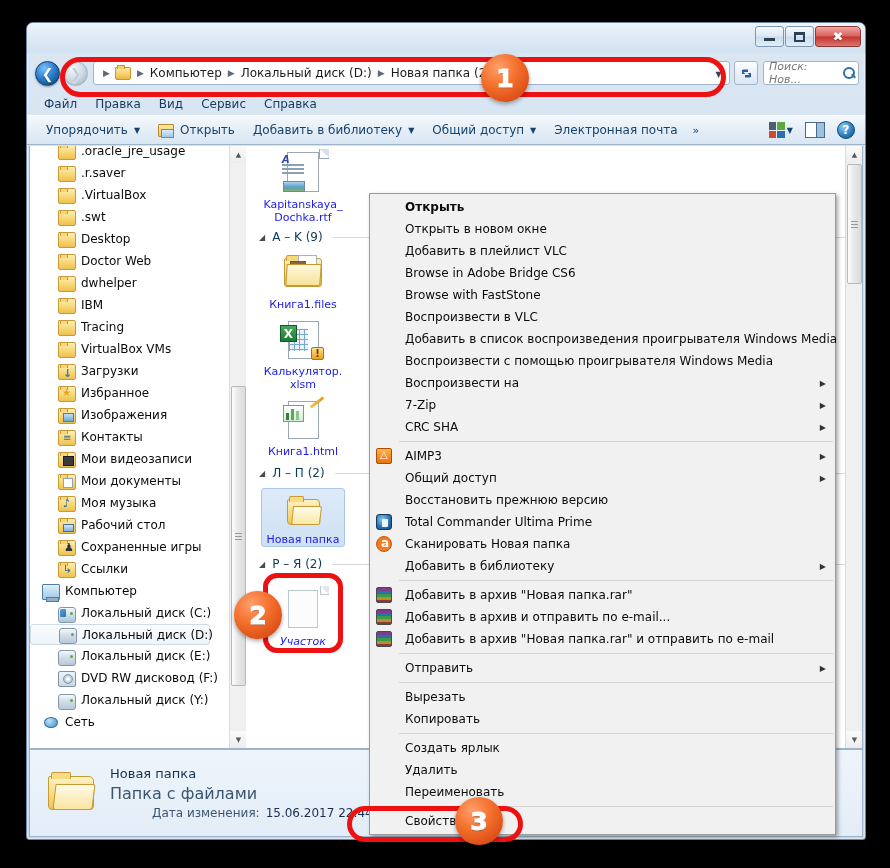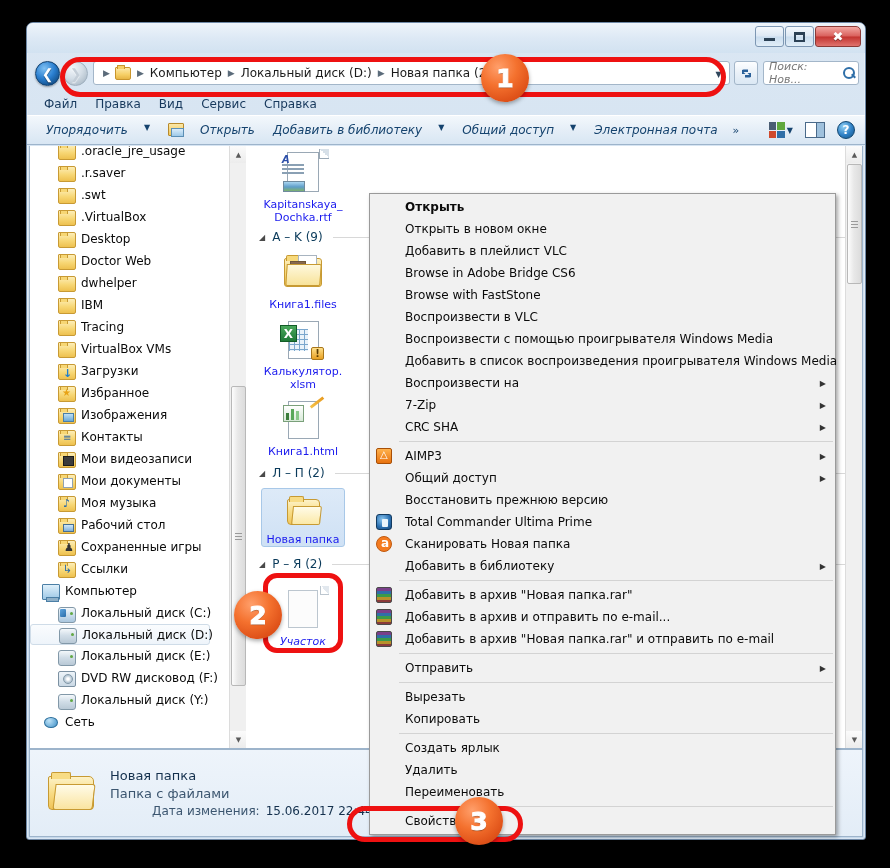--- a/index.html
+++ b/index.html
@@ -133,21 +133,21 @@
 
   
   #toolbar {
     position: absolute; left: 0; top: 92px; right: 0; height: 30px;
     background: linear-gradient(180deg,#f3f8fc 0%, #e5eef7 50%, #d8e6f3 100%);
     border-top: 1px solid #ffffff;
     border-bottom: 1px solid #9db4cb;
     display: flex; align-items: center; padding-left: 10px;
     font-size: 12px; color: #15436e;
   }
-  .tb-item { display: flex; gap: 16px; padding: 3px 9px; white-space: nowrap; font-style: italic; }
+  .tb-item { display: flex; align-items: center; gap: 6px; padding: 3px 9px; white-space: nowrap; }
   .caret { font-size: 8px; color: #15436e; }
   .tb-open-icon {
     width: 16px; height: 13px; position: relative;
     background: linear-gradient(180deg,#fbe7a5 0%,#f2c85c 100%);
     border: 1px solid #b88a2c; border-radius: 1px;
   }
   .tb-open-icon:after {
     content:''; position:absolute; left:2px; top:4px; width:11px; height:7px;
     background: linear-gradient(180deg,#d9ecfa,#9ec9e8); border:1px solid #5b8fb5;
   }
@@ -352,21 +352,21 @@
   #details-icon { width: 54px; height: 50px; position: relative; margin: 0 10px 0 6px; flex: 0 0 auto; }
   #details-icon .db { position:absolute; left:2px; top:8px; width:46px; height:34px;
     background: linear-gradient(180deg,#fdf2c8 0%, #f8dc85 50%, #f0c458 100%);
     border:1px solid #c79a33; border-radius:2px 5px 4px 4px; }
   #details-icon .db:before { content:''; position:absolute; left:2px; top:-5px; width:18px; height:6px;
     background:#f8dc85; border:1px solid #c79a33; border-bottom:none; border-radius:2px 2px 0 0; }
   #details-icon .df { position:absolute; left:8px; top:16px; width:40px; height:26px;
     background: linear-gradient(180deg,#fffbe8 0%, #fae4a0 100%); border:1px solid #c79a33; transform: skewX(-7deg); border-radius:0 3px 3px 3px; }
   .det-lines { display: flex; flex-direction: column; gap: 3px; }
   .det-title { font-size: 13px; color: #14304d; }
-  .det-sub { font-size: 13px; color: #3c5670; }
+  .det-sub { font-size: 16px; color: #3c5670; }
   .det-row { display: flex; gap: 6px; font-size: 12px; color: #3c5670; padding-left: 42px; }
   .det-val { color: #14304d; }
 
   
   #ctxmenu {
     position: absolute; left: 342px; top: 170px;
     width: 467px;
     background: #f1f1f1;
     border: 1px solid #9a9a9a;
     box-shadow: 2px 2px 4px rgba(0,0,0,0.35);
@@ -536,26 +536,26 @@
               <span>.oracle_jre_usage</span>
             </div>
             <div class="tnode">
               <span class="ind1"></span>
               <span class="ico ic-folder"></span>
               <span>.r.saver</span>
             </div>
             <div class="tnode">
               <span class="ind1"></span>
               <span class="ico ic-folder"></span>
+              <span>.VirtualBox</span>
+            </div>
+            <div class="tnode">
+              <span class="ind1"></span>
+              <span class="ico ic-folder"></span>
               <span>.swt</span>
-            </div>
-            <div class="tnode">
-              <span class="ind1"></span>
-              <span class="ico ic-folder"></span>
-              <span>.VirtualBox</span>
             </div>
             <div class="tnode">
               <span class="ind1"></span>
               <span class="ico ic-folder"></span>
               <span>Desktop</span>
             </div>
             <div class="tnode">
               <span class="ind1"></span>
               <span class="ico ic-folder"></span>
               <span>Doctor Web</span>
@@ -799,24 +799,24 @@
         <div class="ctx-item">
           <span>Browse in Adobe Bridge CS6</span>
         </div>
         <div class="ctx-item">
           <span>Browse with FastStone</span>
         </div>
         <div class="ctx-item">
           <span>Воспроизвести в VLC</span>
         </div>
         <div class="ctx-item">
+          <span>Добавить в список воспроизведения проигрывателя Windows Media</span>
+        </div>
+        <div class="ctx-item">
           <span>Воспроизвести с помощью проигрывателя Windows Media</span>
-        </div>
-        <div class="ctx-item">
-          <span>Добавить в список воспроизведения проигрывателя Windows Media</span>
         </div>
         <div class="ctx-item">
           <span>Воспроизвести на</span>
           <span class="ctx-arrow">▶</span>
         </div>
         <div class="ctx-item">
           <span>7-Zip</span>
           <span class="ctx-arrow">▶</span>
         </div>
         <div class="ctx-item">

